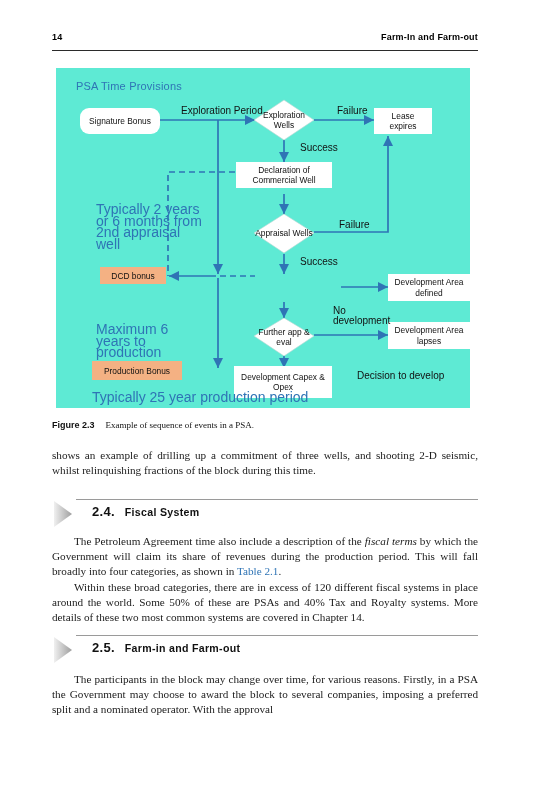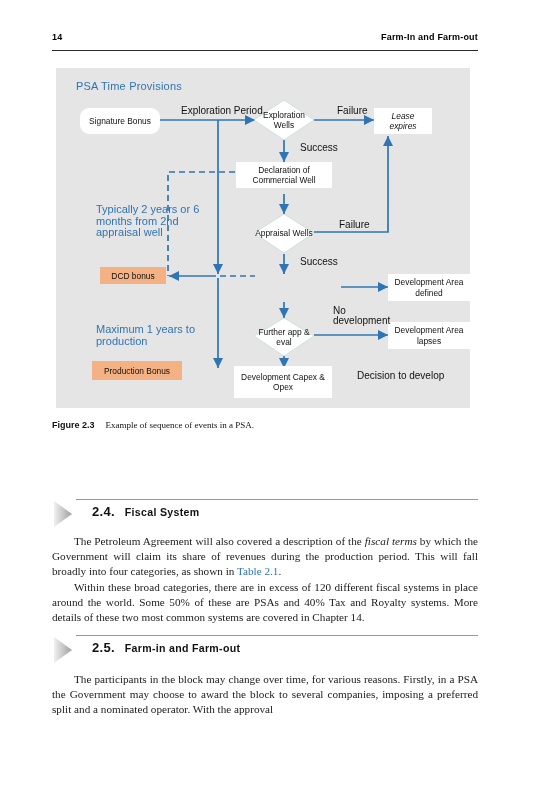--- a/index.html
+++ b/index.html
@@ -18,21 +18,21 @@
     font-family:"Liberation Sans", sans-serif;
     font-size:9px;font-weight:bold;letter-spacing:.2px;
   }
   .runhead .folio{position:absolute;left:0;top:0;}
   .runhead .rtitle{position:absolute;right:0;top:0;}
   .runrule{position:absolute;left:52px;top:50px;width:426px;height:1px;background:#2b2b2b;}
 
   
   .figure{
     position:absolute;left:56px;top:68px;width:414px;height:340px;
-    background:#e5e5e5;
+    background:#5eead4;
   }
   .fig-title{
     position:absolute;left:20px;top:12px;
     font-family:"Liberation Sans", sans-serif;
     font-size:11px;color:#2f74b5;letter-spacing:.2px;
   }
   .figsvg{position:absolute;left:0;top:0;width:414px;height:340px;}
 
   
   .node{
@@ -57,21 +57,21 @@
     pointer-events:none;
   }
   .edgelbl{
     position:absolute;
     font-family:"Liberation Sans", sans-serif;
     font-size:10px;line-height:10px;color:#111;margin-left:11px;
   }
   .notelbl{
     position:absolute;
     font-family:"Liberation Sans", sans-serif;
-    font-size:11px;line-height:11.5px;color:#2f74b5;
+    font-size:14px;line-height:11.5px;color:#2f74b5;
   }
 
   
   .caption{
     position:absolute;left:52px;top:420px;width:426px;
     font-family:"Liberation Serif", serif;
     font-size:9px;color:#111;
   }
   .caption b{font-family:"Liberation Sans", sans-serif;font-size:9px;}
   .caption .ctext{margin-left:11px;}
@@ -156,21 +156,21 @@
 
       <g fill="#ffffff" stroke="#b9d6d2" stroke-width="0.6">
         <polygon points="228,32 258,52 228,72 198,52"></polygon>
         <polygon points="228,146 258,165 228,185 198,165"></polygon>
         <polygon points="228,250 258,268 228,288 198,268"></polygon>
       </g>
     </svg>
 
     <div class="node" style="left:24px;top:40px;width:80px;height:26px;border-radius:9px;">Signature Bonus</div>
 
-    <div class="node" style="left:318px;top:40px;width:58px;height:26px;font-style:italic;">Lease expires</div>
+    <div class="node" style="left:318px;top:40px;width:58px;height:26px;">Lease expires</div>
 
     <div class="node" style="left:180px;top:94px;width:96px;height:26px;">Declaration of Commercial Well</div>
 
 
     <div class="node" style="left:332px;top:206px;width:82px;height:27px;">Development Area defined</div>
 
     <div class="node" style="left:332px;top:254px;width:82px;height:27px;">Development Area lapses</div>
 
     <div class="node" style="left:178px;top:298px;width:98px;height:32px;">Development Capex &amp; Opex</div>
 
@@ -183,46 +183,48 @@
 
     <div class="edgelbl" style="left:114px;top:38px;">Exploration Period</div>
     <div class="edgelbl" style="left:270px;top:38px;">Failure</div>
     <div class="edgelbl" style="left:233px;top:75px;">Success</div>
     <div class="edgelbl" style="left:272px;top:152px;">Failure</div>
     <div class="edgelbl" style="left:233px;top:189px;">Success</div>
     <div class="edgelbl" style="left:266px;top:238px;width:62px;">No development</div>
     <div class="edgelbl" style="left:290px;top:303px;">Decision to develop</div>
 
     <div class="notelbl" style="left:40px;top:136px;width:112px;">Typically 2 years or 6 months from 2nd appraisal well</div>
-    <div class="notelbl" style="left:40px;top:256px;width:110px;">Maximum 1 years to production</div>
+    <div class="notelbl" style="left:40px;top:256px;width:110px;">Maximum 6 years to production</div>
+    <div class="notelbl" style="left:36px;top:324px;width:230px;">Typically 25 year production period</div>
   </div>
 
   <div class="caption">
     <b>Figure 2.3</b><span class="ctext">Example of sequence of events in a PSA.</span>
   </div>
 
+  <div class="body" style="top:448px;">shows an example of drilling up a commitment of three wells, and shooting 2-D seismic, whilst relinquishing fractions of the block during this time.</div>
 
   <div class="sec" style="top:498px;">
     <div class="rule"></div>
     <svg class="chev" viewBox="0 0 30 28">
       <defs>
         <linearGradient id="g1" x1="0" y1="0" x2="1" y2="0">
           <stop offset="0" stop-color="#f0f0f0"></stop>
             <stop offset="1" stop-color="#9e9e9e"></stop>
         </linearGradient>
       </defs>
       <polygon points="2,1 20,14 2,27" fill="url(#g1)"></polygon>
     </svg>
     <div class="stitle">
       <span>2.4.</span>
       <span class="sc" style="margin-left:6px;">Fiscal System</span>
     </div>
   </div>
 
-  <div class="body indent" style="top:534px;"><span>The Petroleum Agreement will also covered a description of the </span><span class="ital">fiscal terms</span><span> by which the Government will claim its share of revenues during the production period. This will fall broadly into four categories, as shown in </span><span class="lnk">Table 2.1</span><span>.</span></div>
+  <div class="body indent" style="top:534px;"><span>The Petroleum Agreement time also include a description of the </span><span class="ital">fiscal terms</span><span> by which the Government will claim its share of revenues during the production period. This will fall broadly into four categories, as shown in </span><span class="lnk">Table 2.1</span><span>.</span></div>
 
   <div class="body indent" style="top:580px;">Within these broad categories, there are in excess of 120 different fiscal systems in place around the world. Some 50% of these are PSAs and 40% Tax and Royalty systems. More details of these two most common systems are covered in Chapter 14.</div>
 
   <div class="sec" style="top:634px;">
     <div class="rule"></div>
     <svg class="chev" viewBox="0 0 30 28">
       <polygon points="2,1 20,14 2,27" fill="url(#g1)"></polygon>
     </svg>
     <div class="stitle">
       <span>2.5.</span>

